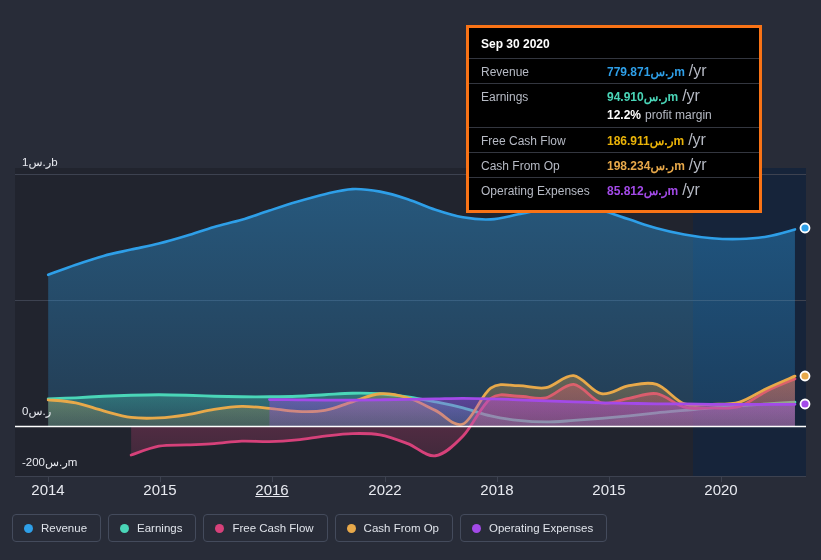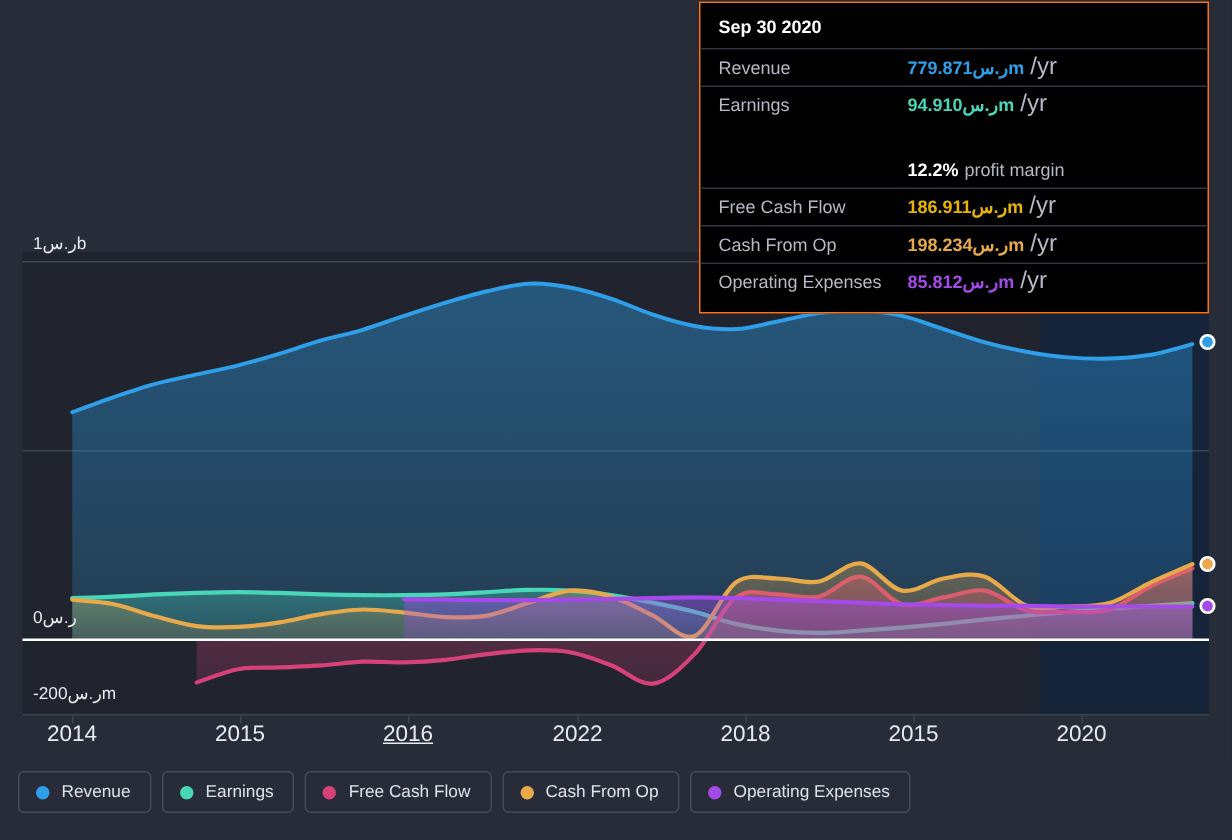--- a/index.html
+++ b/index.html
@@ -41,42 +41,42 @@
     color: #e8eaf0;
     font-size: 15px;
     transform: translateX(-50%);
     white-space: nowrap;
   }
 
   
   #tooltip {
     position: absolute;
     left: 466px;
-    top: 1px;
-    width: 340px;
+    top: 25px;
+    width: 296px;
     background: #000000;
-    border: 1px solid #f97316;
+    border: 3px solid #f97316;
     box-sizing: border-box;
     padding: 0;
     z-index: 40;
   }
   #tooltip .tt-date {
     color: #ffffff;
     font-size: 12px;
     font-weight: bold;
     padding: 9px 12px 7px 12px;
   }
   .tt-row {
     display: flex;
     align-items: baseline;
     border-top: 1px solid #33363f;
     padding: 3px 12px 3px 12px;
     min-height: 16px;
   }
-  .tt-row.noline { border-top: none; padding-top: 0; margin-top: 24px; }
+  .tt-row.noline { border-top: none; padding-top: 0; }
   .tt-label {
     color: #b6bac4;
     font-size: 12px;
     width: 126px;
     flex: 0 0 126px;
     white-space: nowrap;
   }
   .tt-val {
     font-size: 12px;
     font-weight: bold;

